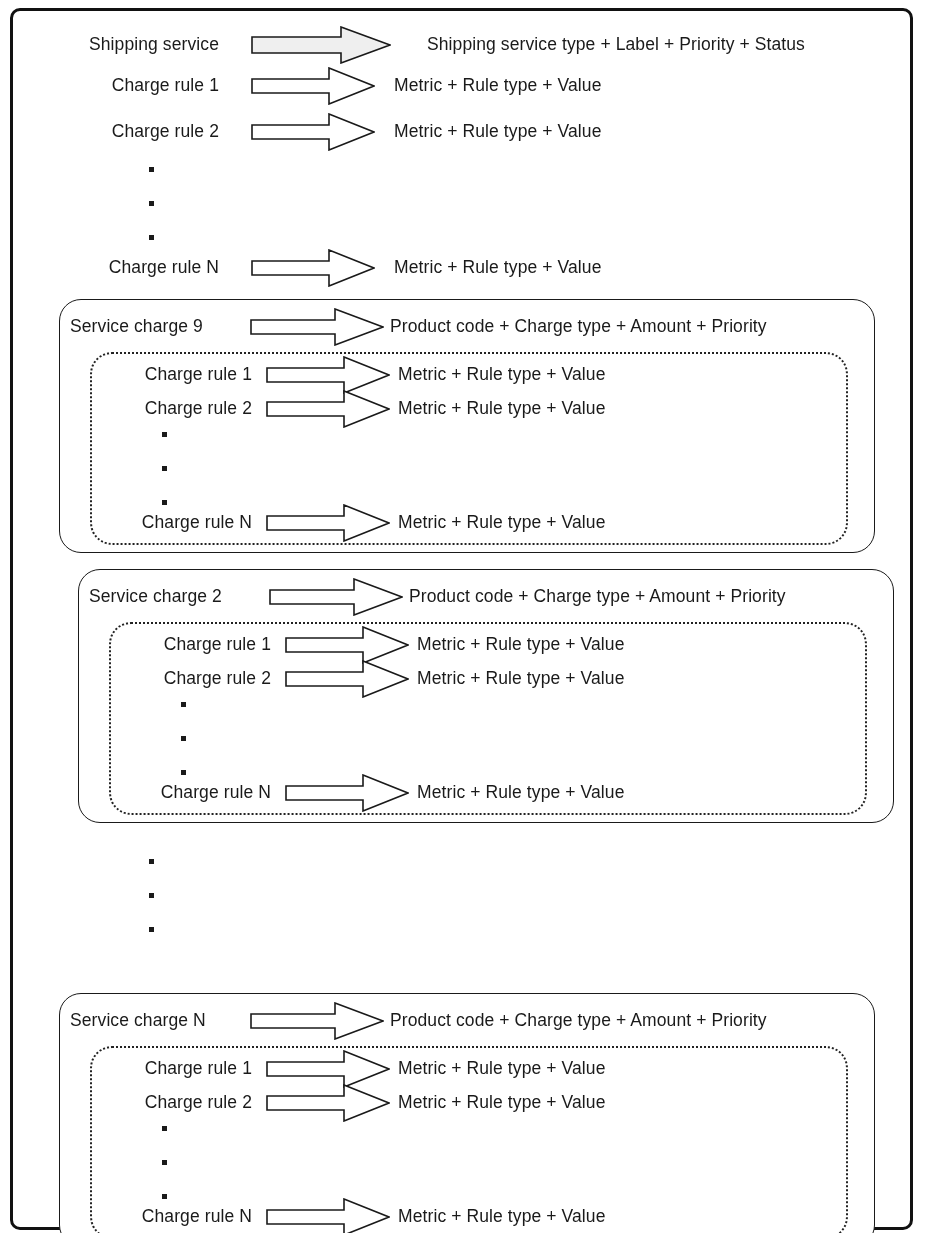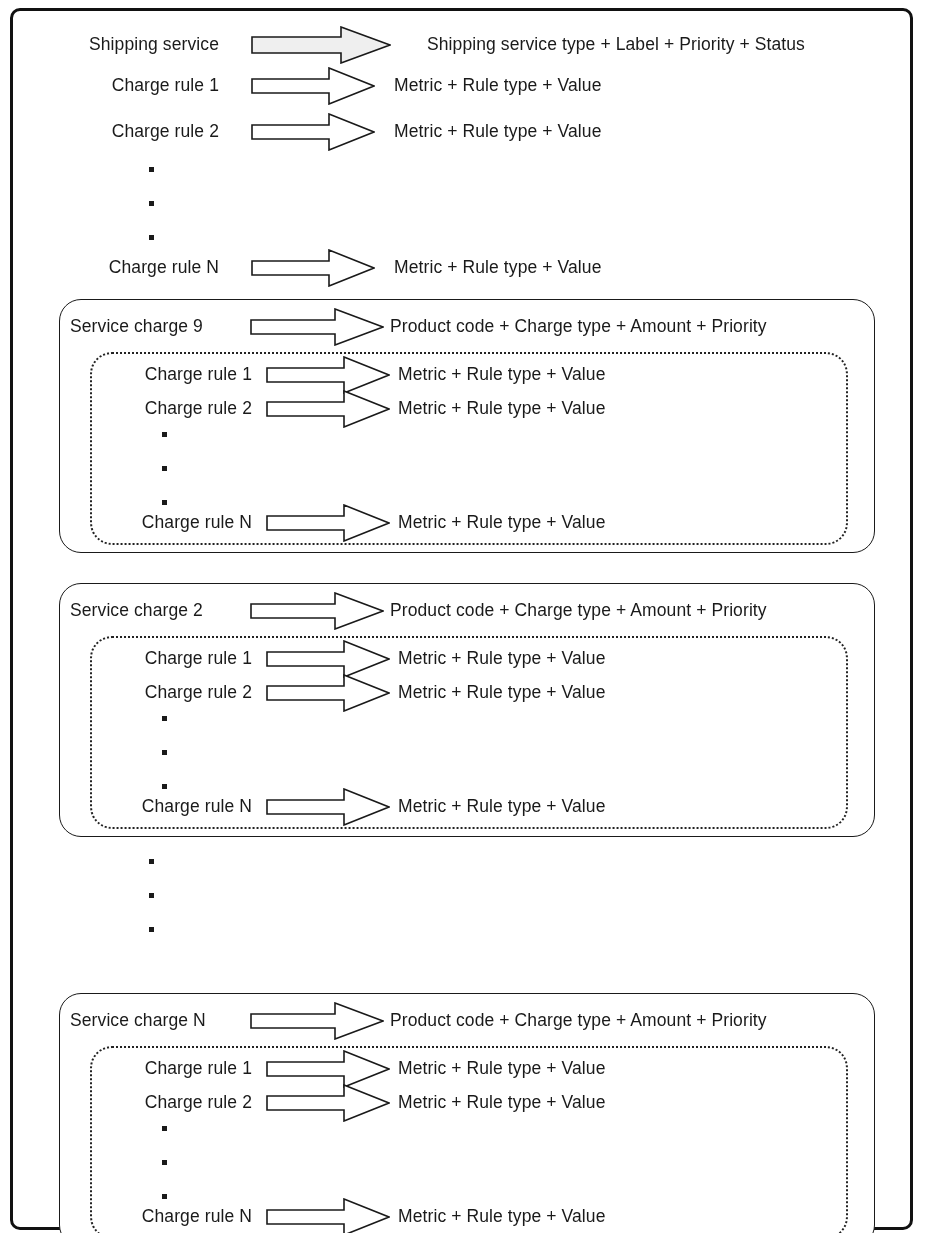--- a/index.html
+++ b/index.html
@@ -202,21 +202,21 @@
             <svg width="124" height="38" viewBox="0 0 124 38">
               <polygon points="1,12 78,12 78,1 123,19 78,37 78,26 1,26" fill="#ffffff" stroke="#1a1a1a" stroke-width="1.6"></polygon>
             </svg>
           </span>
           <span class="row-target" style="left:306px;">Metric + Rule type + Value</span>
         </div>
 
       </div>
     </div>
 
-    <div class="charge-box" style="top:572px; height:254px;">
+    <div class="charge-box" style="top:558px; height:254px;margin-left:19px;">
 
       <div class="row" style="top:6px;">
         <span class="row-label" style="left:10px;">Service charge 2</span>
         <span class="arrow" style="left:190px;">
           <svg width="134" height="38" viewBox="0 0 134 38">
             <polygon points="1,12 85,12 85,1 133,19 85,37 85,26 1,26" fill="#ffffff" stroke="#1a1a1a" stroke-width="1.6"></polygon>
           </svg>
         </span>
         <span class="row-target" style="left:330px;">Product code + Charge type + Amount + Priority</span>
       </div>

